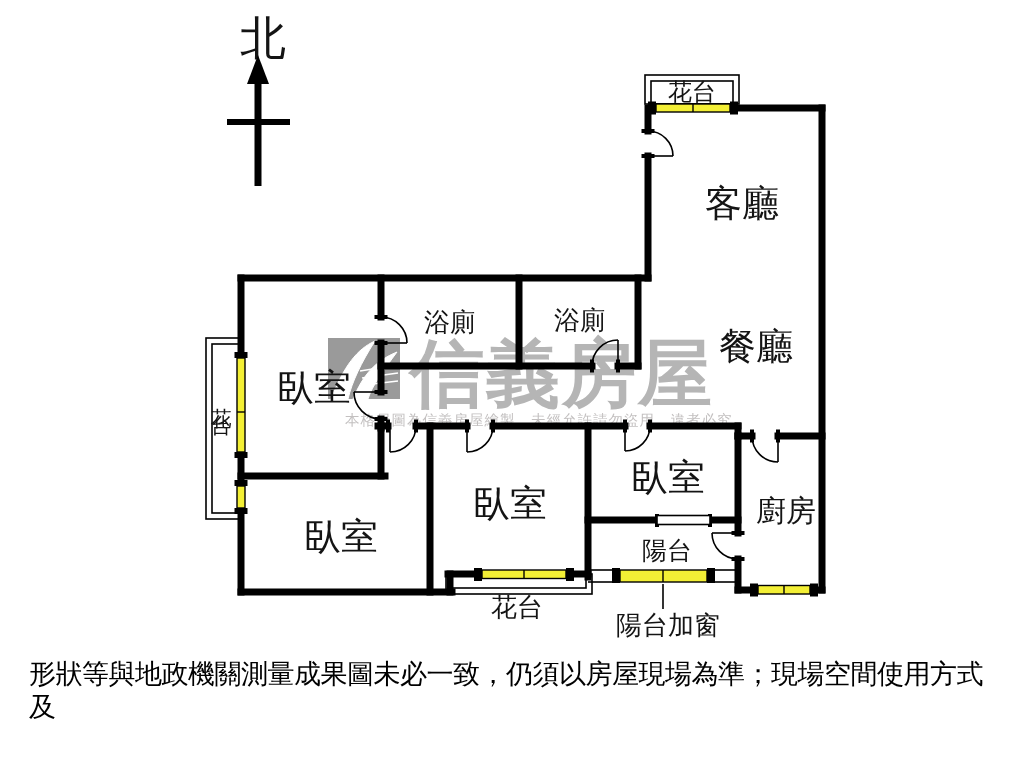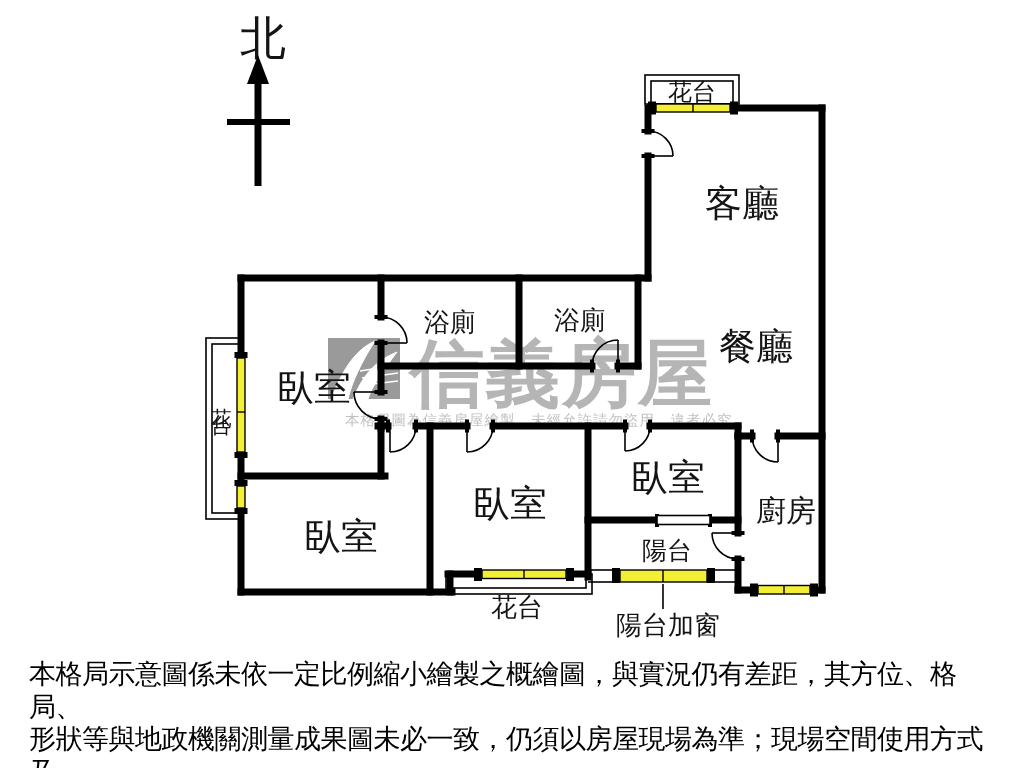--- a/index.html
+++ b/index.html
@@ -206,18 +206,17 @@
     <text class="roomlabel" x="263" y="54" font-size="46">北</text>
     <polygon points="258,55 247,84 269,84" fill="#000"></polygon>
     <line x1="258" y1="80" x2="258" y2="186" stroke="#000" stroke-width="7"></line>
     <line x1="227" y1="122" x2="290" y2="122" stroke="#000" stroke-width="6"></line>
   </g>
 </svg>
 
 <div class="flower-left">花台</div>
 
 <div class="disclaimer">
-  <div>本格局示意圖係未依一定比例縮小繪製之概繪圖，與實況仍有差距，其方位、格局、</div>
   <div>形狀等與地政機關測量成果圖未必一致，仍須以房屋現場為準；現場空間使用方式及</div>
 
 </div>
 
 </div>
 
 </body></html>

